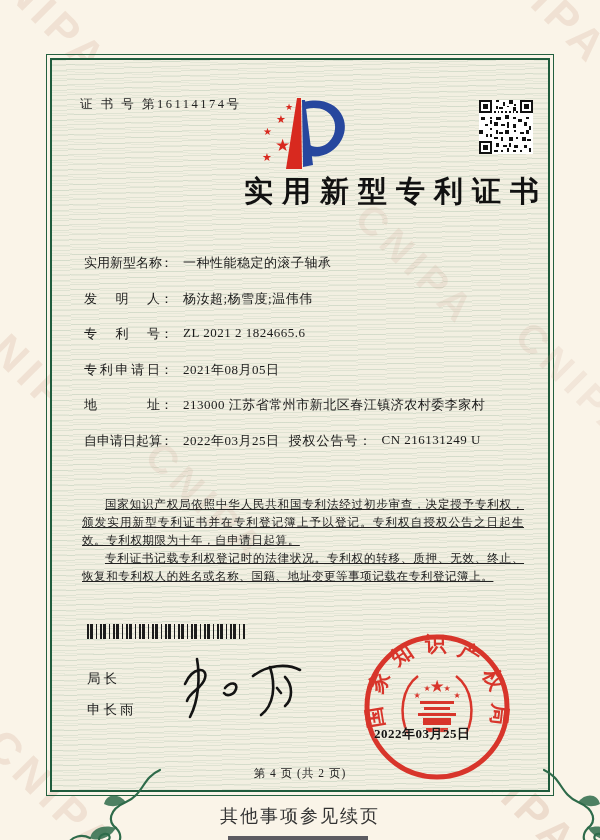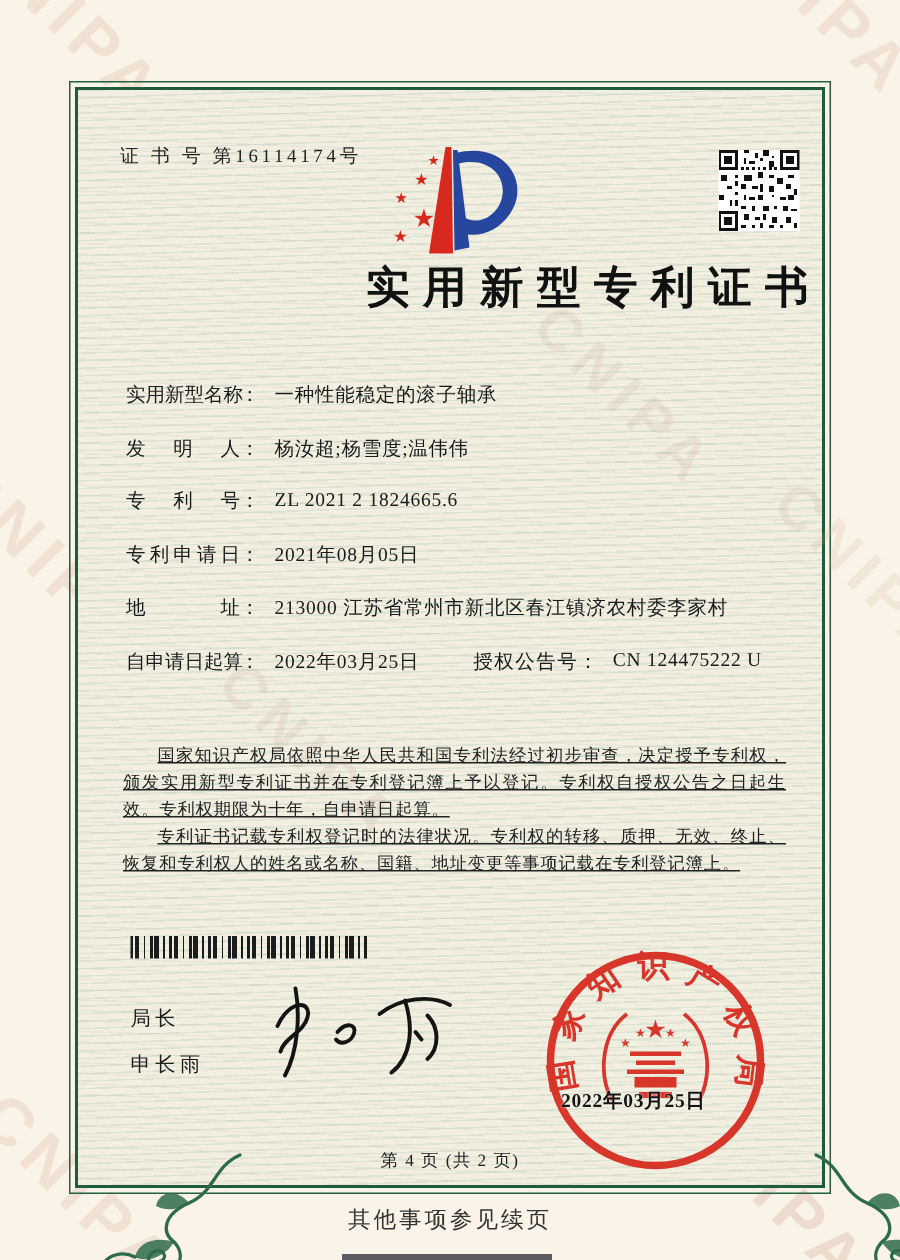--- a/index.html
+++ b/index.html
@@ -50,21 +50,21 @@
     position:absolute;left:0;top:112px;width:100%;margin:0;
     text-align:right;font-size:29px;font-weight:bold;letter-spacing:9px;
     color:#111;font-family:"Liberation Serif",serif;
   }
   
   .fields{position:absolute;left:32px;top:194px;width:440px;font-size:13px;}
   .frow{height:20px;margin-bottom:15.5px;white-space:nowrap;}
   .lbl{display:inline-block;width:76px;text-align:justify;text-align-last:justify;vertical-align:top;}
   .colon{display:inline-block;vertical-align:top;}
   .val{display:inline-block;margin-left:10px;vertical-align:top;letter-spacing:0.5px;}
-  .lbl2{display:inline-block;margin-left:36px;letter-spacing:1px;vertical-align:top;}
+  .lbl2{display:inline-block;margin-left:9px;letter-spacing:1px;vertical-align:top;}
   
   .paras{
     position:absolute;left:30px;top:435px;width:442px;
     font-size:11.5px;line-height:18px;letter-spacing:0.6px;
     text-align:justify;color:#222;text-decoration:underline;
   }
   .paras p{margin:0;text-indent:2em;}
   
   .barcode{
     position:absolute;left:35px;top:564px;width:158px;height:15px;
@@ -90,21 +90,21 @@
     text-shadow:0 0 2px rgba(242,239,225,0.9);
     white-space:nowrap;
   }
   
   .pageinfo{
     position:absolute;left:0;bottom:9px;width:100%;
     text-align:center;font-size:11.5px;letter-spacing:1px;color:#222;
   }
   .contnote{
     position:absolute;left:0;top:804px;width:100%;
-    text-align:center;font-size:15px;letter-spacing:2px;color:#333;
+    text-align:center;font-size:18px;letter-spacing:2px;color:#333;
     z-index:2;
   }
   
   .flourish{position:absolute;width:100px;height:100px;z-index:3;}
   .fl-left{left:12px;top:704px;}
   .fl-right{left:488px;top:704px;transform:scaleX(-1);}
   
   .scan-strip{
     position:absolute;left:228px;top:836px;width:140px;height:4px;
     background:#3f3f49;opacity:0.85;z-index:2;
@@ -226,21 +226,21 @@
     <div class="frow">
       <span class="lbl">专利号</span><span class="colon">：</span><span class="val">ZL 2021 2 1824665.6</span>
     </div>
     <div class="frow">
       <span class="lbl">专利申请日</span><span class="colon">：</span><span class="val">2021年08月05日</span>
     </div>
     <div class="frow">
       <span class="lbl">地址</span><span class="colon">：</span><span class="val">213000 江苏省常州市新北区春江镇济农村委李家村</span>
     </div>
     <div class="frow">
-      <span class="lbl">自申请日起算</span><span class="colon">：</span><span class="val">2022年03月25日</span><span class="lbl2">授权公告号</span><span class="colon">：</span><span class="val">CN 124475222 U</span>
+      <span class="lbl">自申请日起算</span><span class="colon">：</span><span class="val">2022年03月25日</span><span class="lbl2">授权公告号</span><span class="colon">：</span><span class="val">CN 216131249 U</span>
     </div>
   </div>
 
   <div class="paras">
     <p>国家知识产权局依照中华人民共和国专利法经过初步审查，决定授予专利权，颁发实用新型专利证书并在专利登记簿上予以登记。专利权自授权公告之日起生效。专利权期限为十年，自申请日起算。</p>
     <p>专利证书记载专利权登记时的法律状况。专利权的转移、质押、无效、终止、恢复和专利权人的姓名或名称、国籍、地址变更等事项记载在专利登记簿上。</p>
   </div>
 
   <div class="barcode"></div>
 

